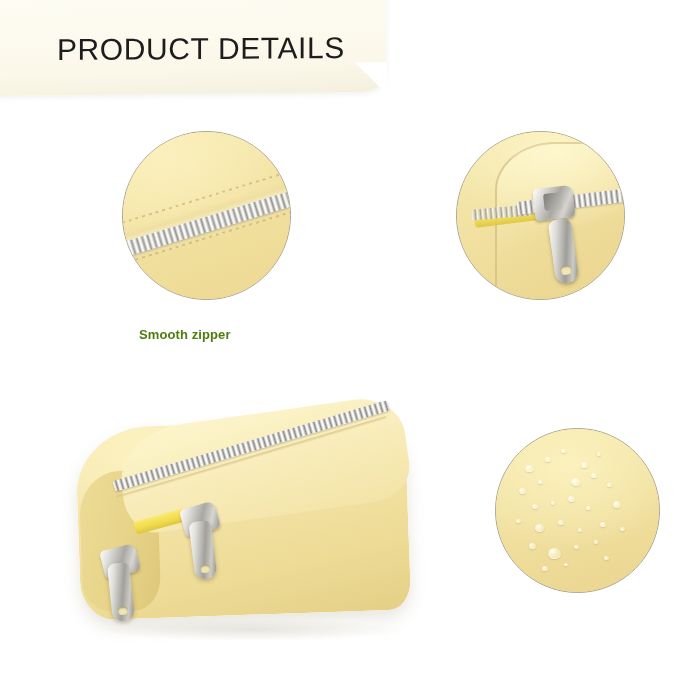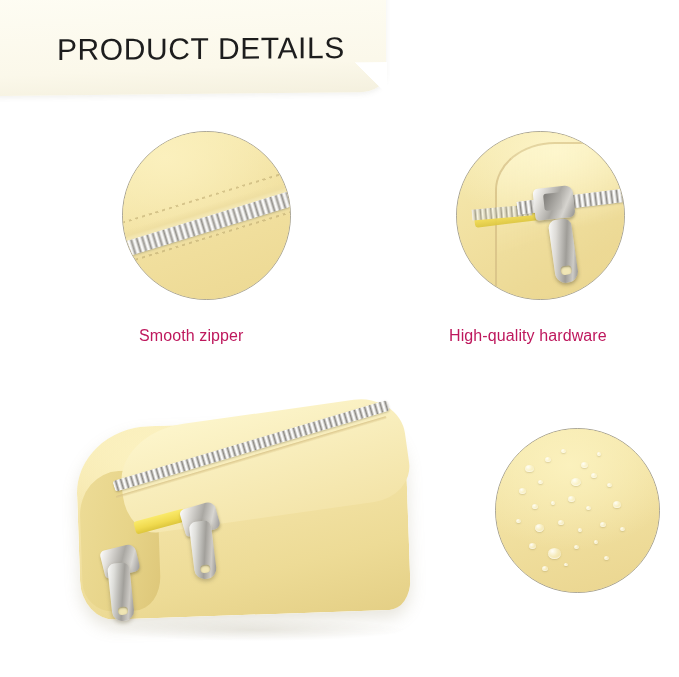--- a/index.html
+++ b/index.html
@@ -56,23 +56,23 @@
   .circle {
     position: absolute;
     border-radius: 50%;
     overflow: hidden;
     border: 1px solid #a9a596;
     background: #f3e2a6;
   }
 
   .caption {
     position: absolute;
-    font-size: 16px;
-    font-weight: 400;
-    color: #be185d;
+    font-size: 13px;
+    font-weight: 700;
+    color: #4d7c0f;
     white-space: nowrap;
     letter-spacing: 0.1px;
   }
 
   
   #circle-zipper { left: 122px; top: 131px; width: 169px; height: 169px; }
   .fabric-a {
     position: absolute; inset: 0;
     background:
       radial-gradient(ellipse 130% 90% at 25% 15%, #fbf0bd 0%, rgba(251,240,189,0) 60%),
@@ -335,21 +335,20 @@
 
   <div class="circle" id="circle-hardware">
     <div class="fabric-b"></div>
     <div class="panel-edge"></div>
     <div class="zip-tape-b"></div>
     <div class="zip-teeth-open"></div>
     <div class="zip-teeth-b"></div>
     <div class="slider-body"></div>
     <div class="pull-tab"></div>
   </div>
-  <div class="caption" style="left:449px; top:327px;">High-quality hardware</div>
 
   <div id="product-photo">
     <div class="pouch">
       <div class="pouch-body"></div>
       <div class="pouch-side"></div>
       <div class="pouch-top-panel"></div>
       <div class="zip-gap-yellow"></div>
       <div class="pouch-zip-seam"></div>
       <div class="pouch-zipper-track"></div>
       <div class="slider-main" id="slider-right"></div>

